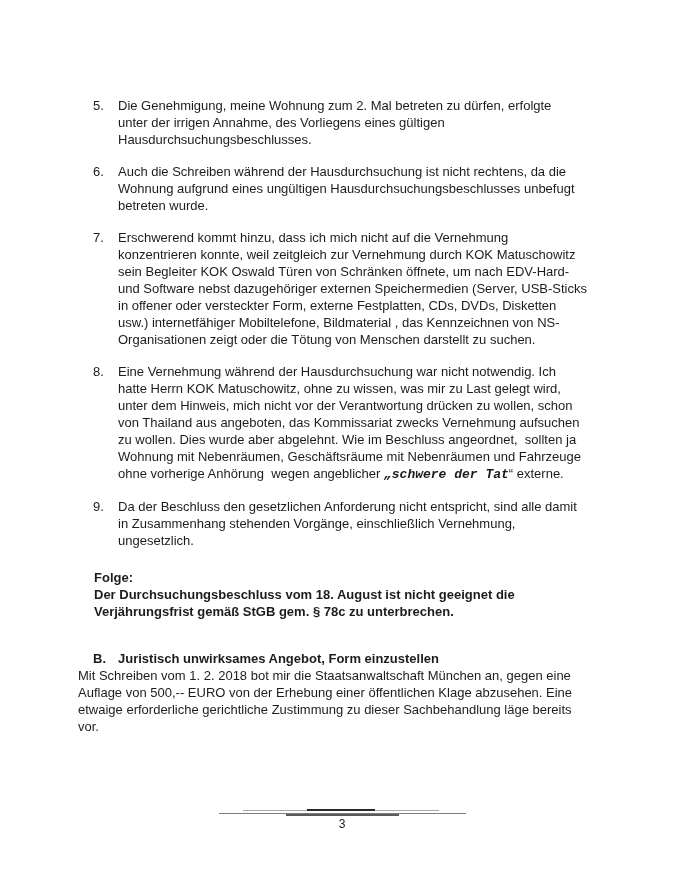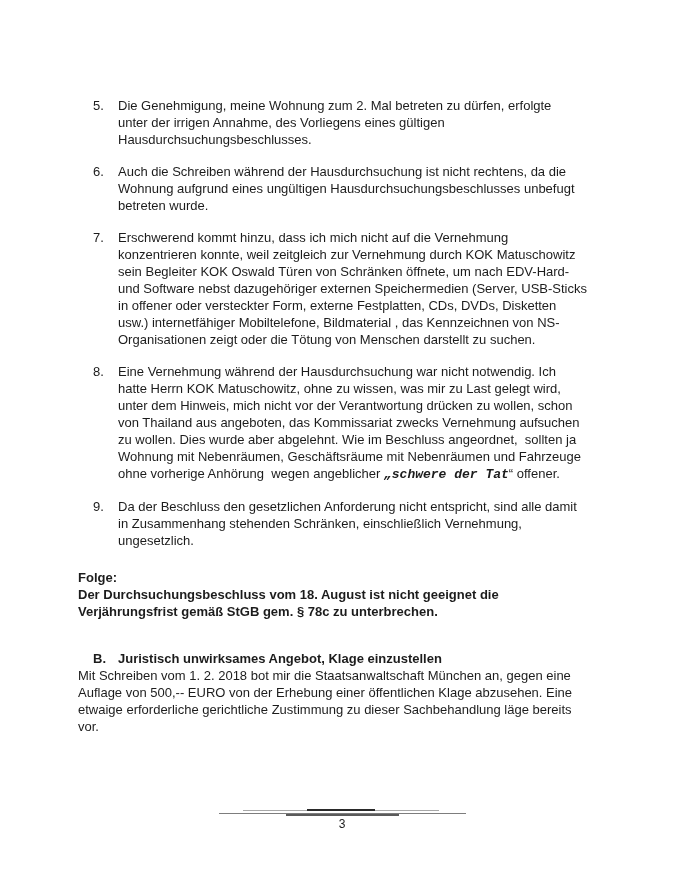--- a/index.html
+++ b/index.html
@@ -13,21 +13,21 @@
     color:#1c1c1c;
     overflow:hidden;
   }
   .content { position:absolute; top:97px; left:78px; width:540px; }
   .item { display:flex; margin-left:15px; margin-top:15px; }
   .item:first-child { margin-top:0; }
   .num { flex:0 0 25px; }
   .itext { flex:1 1 auto; }
   .itext span, .para span, .folge span, .closing span { white-space:pre-wrap; }
   .quote { font-weight:bold; font-style:italic;font-family:Liberation Mono, monospace; }
-  .folge { margin-top:20px; font-weight:bold; }
+  .folge { margin-top:20px; font-weight:bold;margin-left:16px; }
   .section-b { display:flex; margin-left:15px; margin-top:30px; font-weight:bold; }
   .para { }
   .footer-rule { position:absolute; }
   .rule-light  { left:243px; top:810px; width:196px; height:1px; background:#a8a8a8; }
   .rule-dark   { left:307px; top:809px; width:68px;  height:2px; background:#2a2a2a; }
   .rule-long   { left:219px; top:813px; width:247px; height:1px; background:#7d7d7d; }
   .rule-mid    { left:286px; top:814px; width:113px; height:2px; background:#5a5a5a; }
   .page-num { position:absolute; left:330px; top:816px; width:24px; text-align:center; font-size:12px; }
 </style>
 </head>
@@ -62,37 +62,37 @@
     </div>
 
     <div class="item">
       <span class="num">8.</span>
       <div class="itext"><span>Eine Vernehmung während der Hausdurchsuchung war nicht notwendig. Ich
 hatte Herrn KOK Matuschowitz, ohne zu wissen, was mir zu Last gelegt wird,
 unter dem Hinweis, mich nicht vor der Verantwortung drücken zu wollen, schon
 von Thailand aus angeboten, das Kommissariat zwecks Vernehmung aufsuchen
 zu wollen. Dies wurde aber abgelehnt. Wie im Beschluss angeordnet,  sollten ja
 Wohnung mit Nebenräumen, Geschäftsräume mit Nebenräumen und Fahrzeuge
-ohne vorherige Anhörung  wegen angeblicher </span><span class="quote">„schwere der Tat</span><span>“ offener.</span></div>
+ohne vorherige Anhörung  wegen angeblicher </span><span class="quote">„schwere der Tat</span><span>“ externe.</span></div>
     </div>
 
     <div class="item">
       <span class="num">9.</span>
       <div class="itext"><span>Da der Beschluss den gesetzlichen Anforderung nicht entspricht, sind alle damit
-in Zusammenhang stehenden Schränken, einschließlich Vernehmung,
+in Zusammenhang stehenden Vorgänge, einschließlich Vernehmung,
 ungesetzlich.</span></div>
     </div>
 
     <div class="folge"><span>Folge:
 Der Durchsuchungsbeschluss vom 18. August ist nicht geeignet die
 Verjährungsfrist gemäß StGB gem. § 78c zu unterbrechen.</span></div>
 
     <div class="section-b">
       <span class="num">B.</span>
-      <div class="itext">Juristisch unwirksames Angebot, Klage einzustellen</div>
+      <div class="itext">Juristisch unwirksames Angebot, Form einzustellen</div>
     </div>
 
     <div class="para"><span>Mit Schreiben vom 1. 2. 2018 bot mir die Staatsanwaltschaft München an, gegen eine
 Auflage von 500,-- EURO von der Erhebung einer öffentlichen Klage abzusehen. Eine
 etwaige erforderliche gerichtliche Zustimmung zu dieser Sachbehandlung läge bereits
 vor.</span></div>
 
 
   </div>
 

